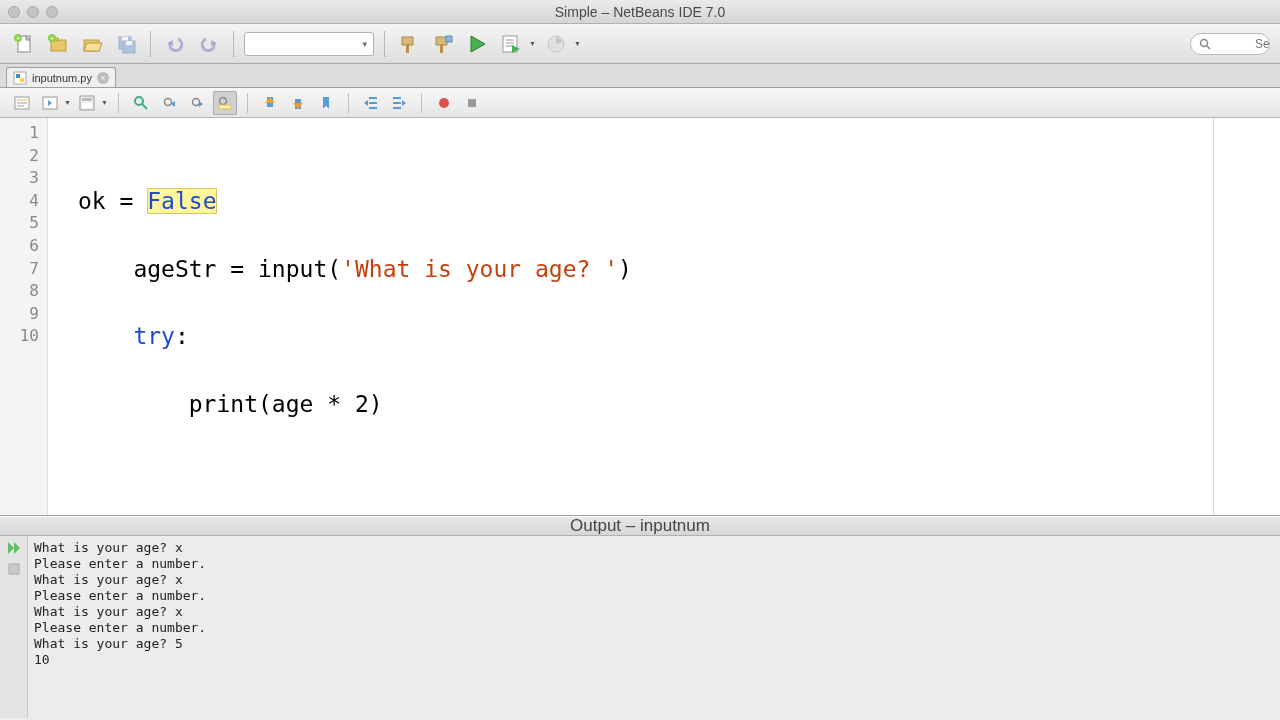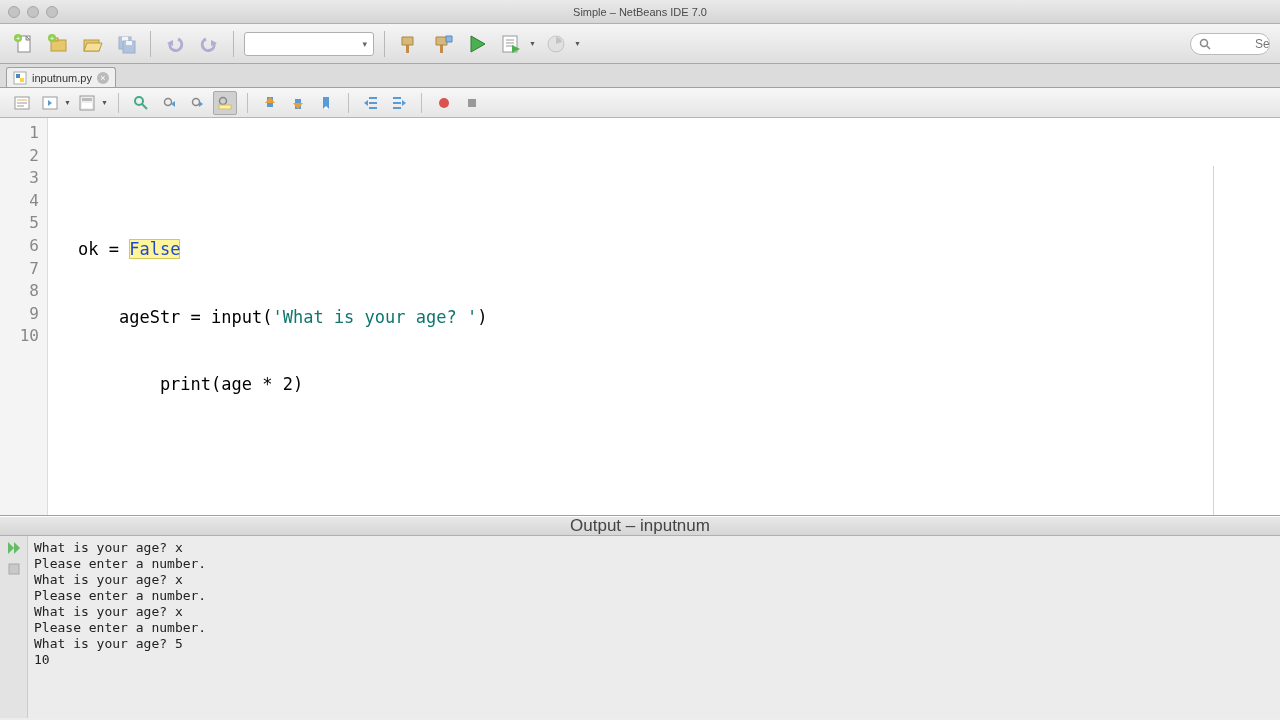--- a/index.html
+++ b/index.html
@@ -2,21 +2,21 @@
 <html><head>
 <meta charset="utf-8">
 <style>
 * { margin: 0; padding: 0; box-sizing: border-box; }
 body { font-family: "Lucida Grande", Arial, sans-serif; font-size: 12px; background: #ededed; width: 1280px; height: 720px; overflow: hidden; position: relative; }
 
 
 .titlebar { height: 24px; background: linear-gradient(#eaeaea, #d5d5d5); display: flex; align-items: center; padding: 0 8px; border-bottom: 1px solid #b0b0b0; }
 .traffic { display: flex; gap: 7px; }
 .traffic span { width: 12px; height: 12px; border-radius: 50%; background: #c4c4c4; border: 1px solid #a7a7a7; }
-.titlebar .title { flex: 1; text-align: center; color: #4a4a4a; font-size: 11px; }
+.titlebar .title { flex: 1; text-align: center; color: #4a4a4a; font-size: 14px; }
 
 
 .toolbar { height: 40px; background: linear-gradient(#f5f5f5, #dedede); border-bottom: 1px solid #a8a8a8; display: flex; align-items: center; padding: 0 10px; gap: 6px; }
 .tbtn { width: 28px; height: 28px; display: flex; align-items: center; justify-content: center; border-radius: 3px; cursor: pointer; }
 .tsep { width: 1px; height: 26px; background: #b8b8b8; margin: 0 4px; }
 .combo { width: 130px; height: 24px; background: #fff; border: 1px solid #b0b0b0; border-radius: 3px; display: flex; align-items: center; justify-content: flex-end; padding: 0 6px; }
 .combo .caret { font-size: 9px; color: #666; }
 .searchwrap { margin-left: auto; display: flex; align-items: center; background: #fff; border: 1px solid #bbb; border-radius: 12px; height: 22px; padding: 0 8px; width: 80px; overflow: hidden; }
 .searchwrap svg { flex-shrink: 0; }
 .searchwrap input { border: none; outline: none; font-size: 12px; width: 50px; color: #888; margin-left: 44px; }
@@ -30,26 +30,26 @@
 
 .edtoolbar { height: 30px; background: linear-gradient(#f7f7f7, #e6e6e6); border-bottom: 1px solid #b5b5b5; display: flex; align-items: center; padding: 0 10px; gap: 4px; }
 .edbtn { width: 24px; height: 24px; display: flex; align-items: center; justify-content: center; border-radius: 2px; cursor: pointer; }
 .edsep { width: 1px; height: 20px; background: #c0c0c0; margin: 0 6px; }
 .edbtn.active { background: #d0d0d0; border: 1px solid #aaa; }
 .dropcaret { font-size: 7px; color: #555; margin-left: -2px; align-self: center; }
 
 
 .editor { display: flex; background: #fff; height: 398px; border-bottom: 1px solid #a0a0a0; position: relative; }
 .gutter { width: 48px; background: #f4f4f4; border-right: 1px solid #ddd; text-align: right; padding: 4px 8px 0 0; font-family: Menlo, Monaco, monospace; font-size: 16px; color: #888; line-height: 22.6px; }
-.code { flex: 1; font-family: Menlo, Monaco, monospace; font-size: 17px; line-height: 22.6px; padding: 4px 4px 0 0; white-space: pre; position: relative; color: #000; margin-top: 48px; }
+.code { flex: 1; font-family: Menlo, Monaco, monospace; font-size: 23px; line-height: 22.6px; padding: 4px 4px 0 0; white-space: pre; position: relative; color: #000; }
 .code .line { padding-left: 30px; position: relative; }
 .code .line.hl { background: #eef3f8; }
 .margin80 { position: absolute; top: 0; bottom: 0; left: 1165px; width: 1px; background: #f4c7c7; }
 .kw { color: #1e4ad1; }
-.str { color: #0f766e; }
+.str { color: #c2410c; }
 .hlword { background: #fff59a; box-shadow: 0 0 0 1px #d4c95c inset; }
 
 
 .outputhdr { height: 20px; background: linear-gradient(#e8e8e8, #d6d6d6); border-bottom: 1px solid #b0b0b0; border-top: 1px solid #fff; display: flex; align-items: center; justify-content: center; font-size: 17px; color: #444; }
 .outputbody { display: flex; background: #ececec; height: 182px; }
 .outgutter { width: 28px; background: #e3e3e3; border-right: 1px solid #ccc; padding-top: 4px; display: flex; flex-direction: column; align-items: center; gap: 6px; }
 .outtext { flex: 1; font-family: Menlo, Monaco, monospace; font-size: 13px; line-height: 16px; padding: 4px 6px; color: #222; white-space: pre; }
 </style>
 </head>
 <body>
@@ -278,20 +278,21 @@
     <div>6</div>
     <div>7</div>
     <div>8</div>
     <div>9</div>
     <div>10</div>
   </div>
   <div class="code">
     <div class="margin80"></div>
     <div class="line"><span>ok = </span><span class="kw hlword">False</span></div>
     <div class="line"><span>    ageStr = input(</span><span class="str">'What is your age? '</span><span>)</span></div>
+    <div class="line">    <span class="kw">try</span><span>:</span></div>
     <div class="line"><span>        print(age * 2)</span></div>
     
     <div class="line"><span></span></div>
   </div>
 </div>
 
 <div class="outputhdr">
   <span>Output – inputnum</span>
 </div>
 

